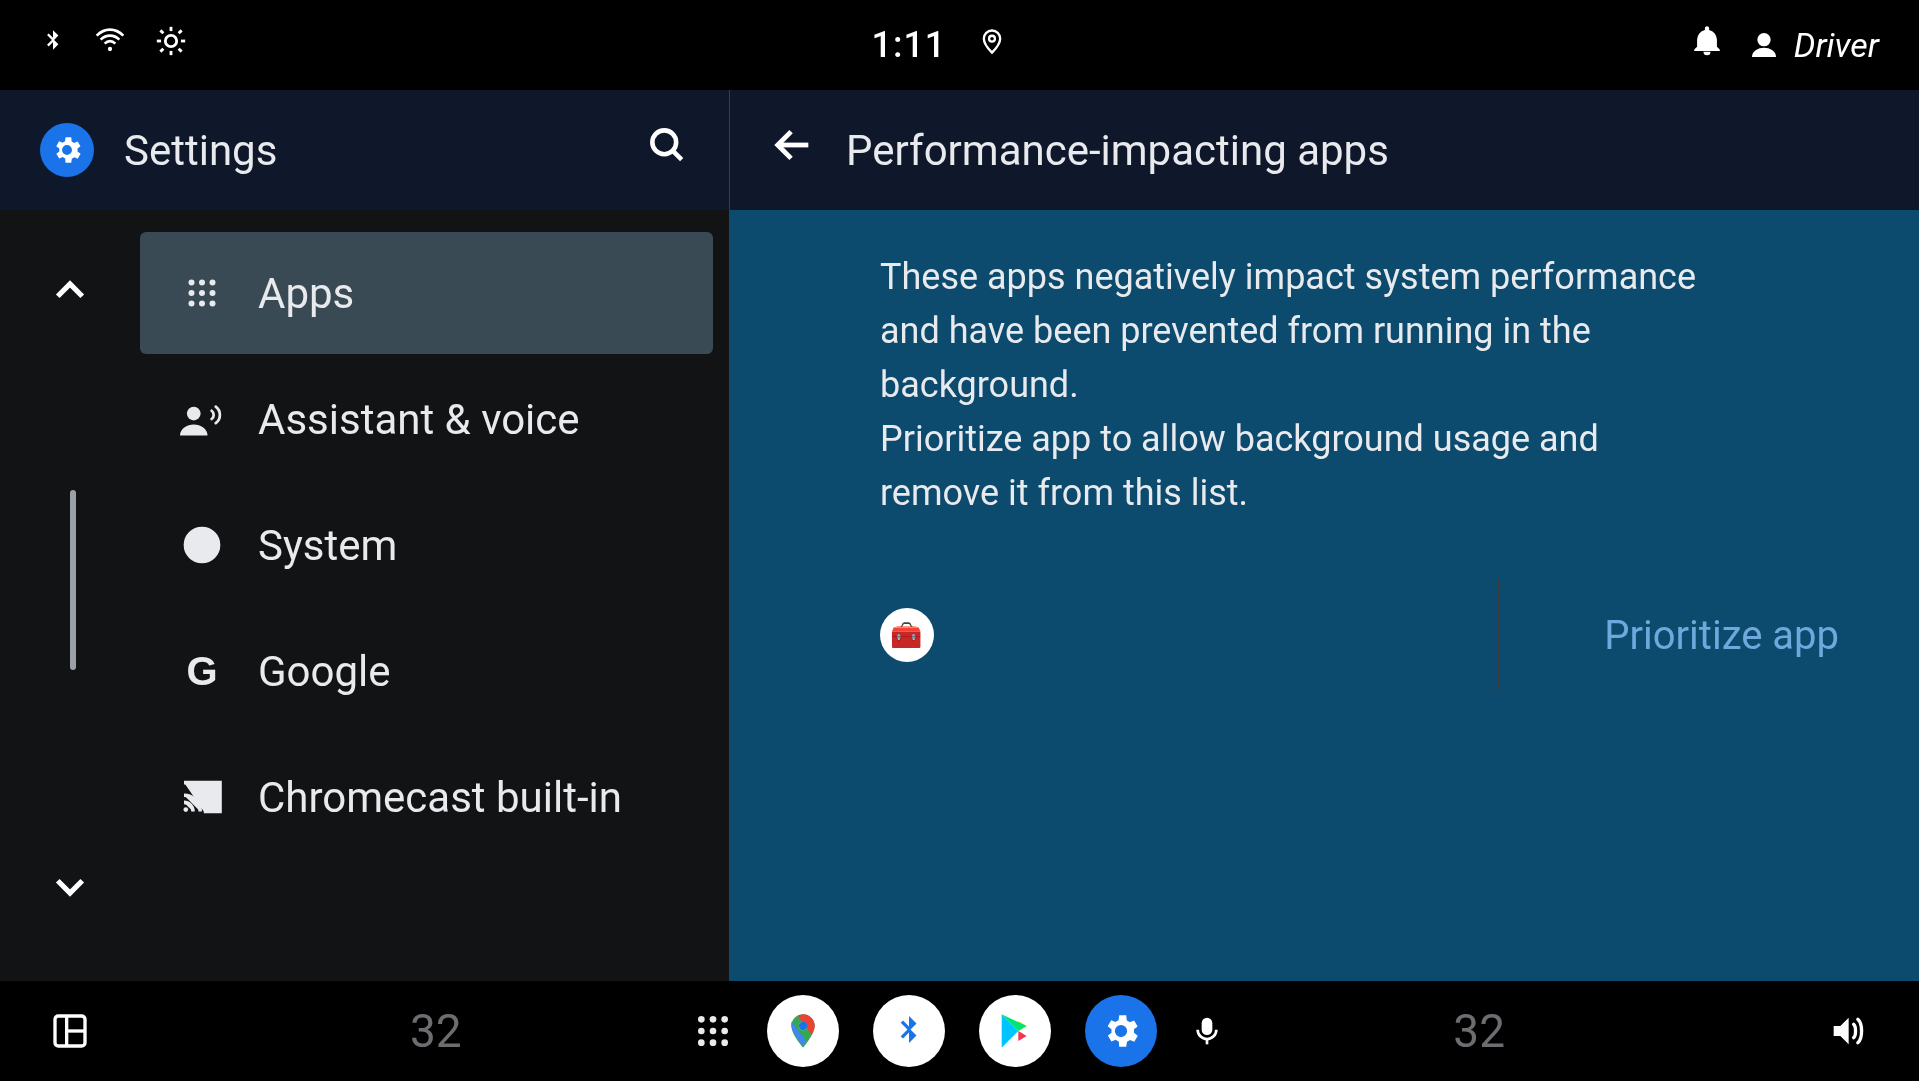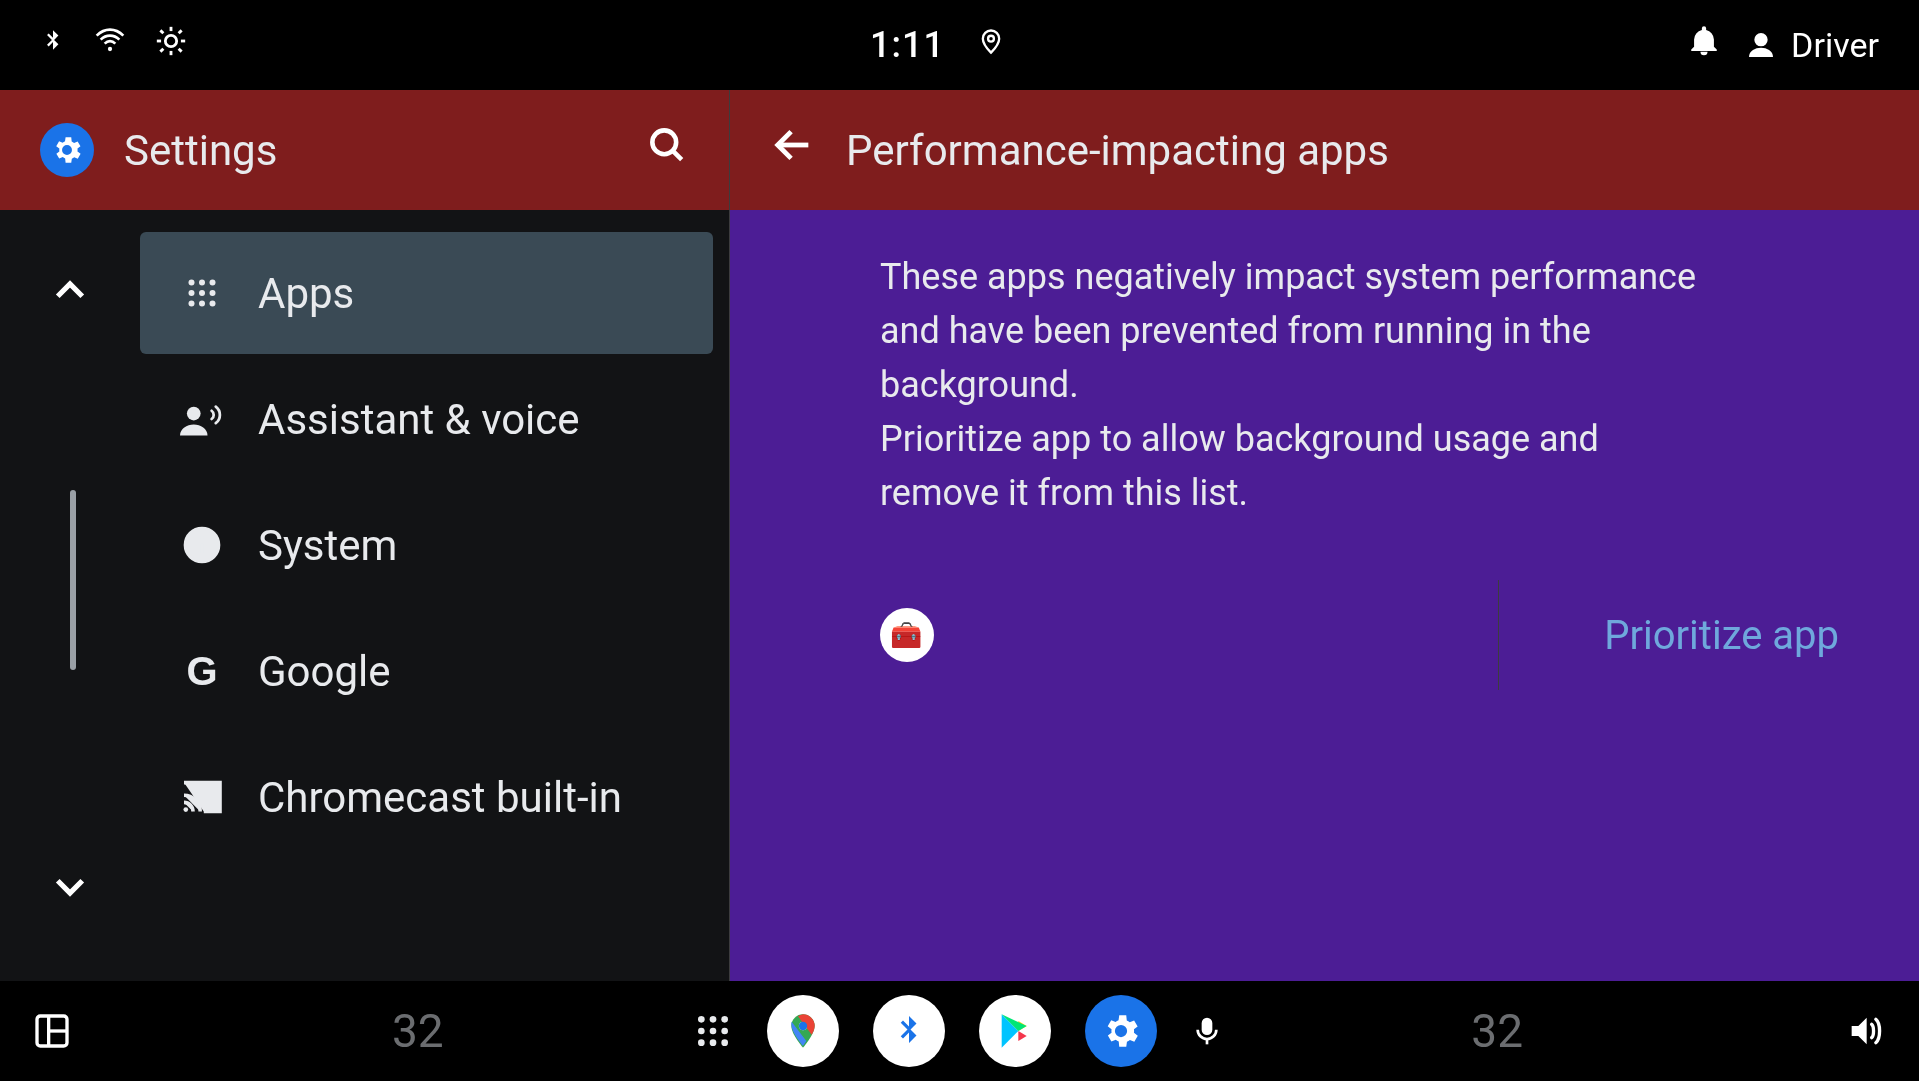--- a/index.html
+++ b/index.html
@@ -14,42 +14,42 @@
   }
   
   .status-bar {
     height: 90px;
     display: flex;
     align-items: center;
     padding: 0 40px;
     font-size: 34px;
     color: #fff;
   }
-  .status-left, .status-right { display: flex; align-items: center; gap: 24px; }
+  .status-left, .status-right { display: flex; align-items: center; gap: 24px; font-style: italic; }
   .status-center { flex: 1; display: flex; justify-content: center; align-items: center; gap: 32px; }
   .status-bar svg { fill: #fff; }
   .status-time { font-size: 36px; font-weight: 500; letter-spacing: 1px; }
   .status-user { display: flex; align-items: center; gap: 14px; font-size: 34px; }
 
   
   .content {
     position: absolute;
     top: 90px;
     bottom: 100px;
     left: 0; right: 0;
     display: flex;
   }
   .panel-header {
     height: 120px;
     display: flex;
     align-items: center;
     padding: 0 40px;
     gap: 30px;
     font-size: 42px;
-    background: #7f1d1d;
+    background: #0f172a;
   }
   
   .left-panel {
     width: 730px;
     border-right: 1px solid #3c3c3e;
     display: flex;
     flex-direction: column;
     position: relative;
   }
   .settings-icon-wrap {
@@ -106,21 +106,21 @@
   .g-letter { font-size: 40px; font-weight: 700; font-family: Arial, sans-serif; }
 
   
   .right-panel {
     flex: 1;
     display: flex;
     flex-direction: column;
   }
   .right-body {
     flex: 1;
-    background: #4c1d95;
+    background: #0c4a6e;
     padding: 40px 80px 40px 150px;
   }
   .description {
     font-size: 36px;
     line-height: 54px;
     color: #e8eaed;
     max-width: 820px;
     white-space: pre-line;
     margin-bottom: 60px;
   }
@@ -154,21 +154,21 @@
   }
 
   
   .bottom-bar {
     position: absolute;
     bottom: 0; left: 0; right: 0;
     height: 100px;
     background: #000;
     display: flex;
     align-items: center;
-    padding: 0 32px;
+    padding: 0 50px;
   }
   .temp { font-size: 46px; color: #6b6d70; font-weight: 400; }
   .bottom-center {
     flex: 1;
     display: flex;
     justify-content: center;
     align-items: center;
     gap: 34px;
   }
   .dock-icon {

